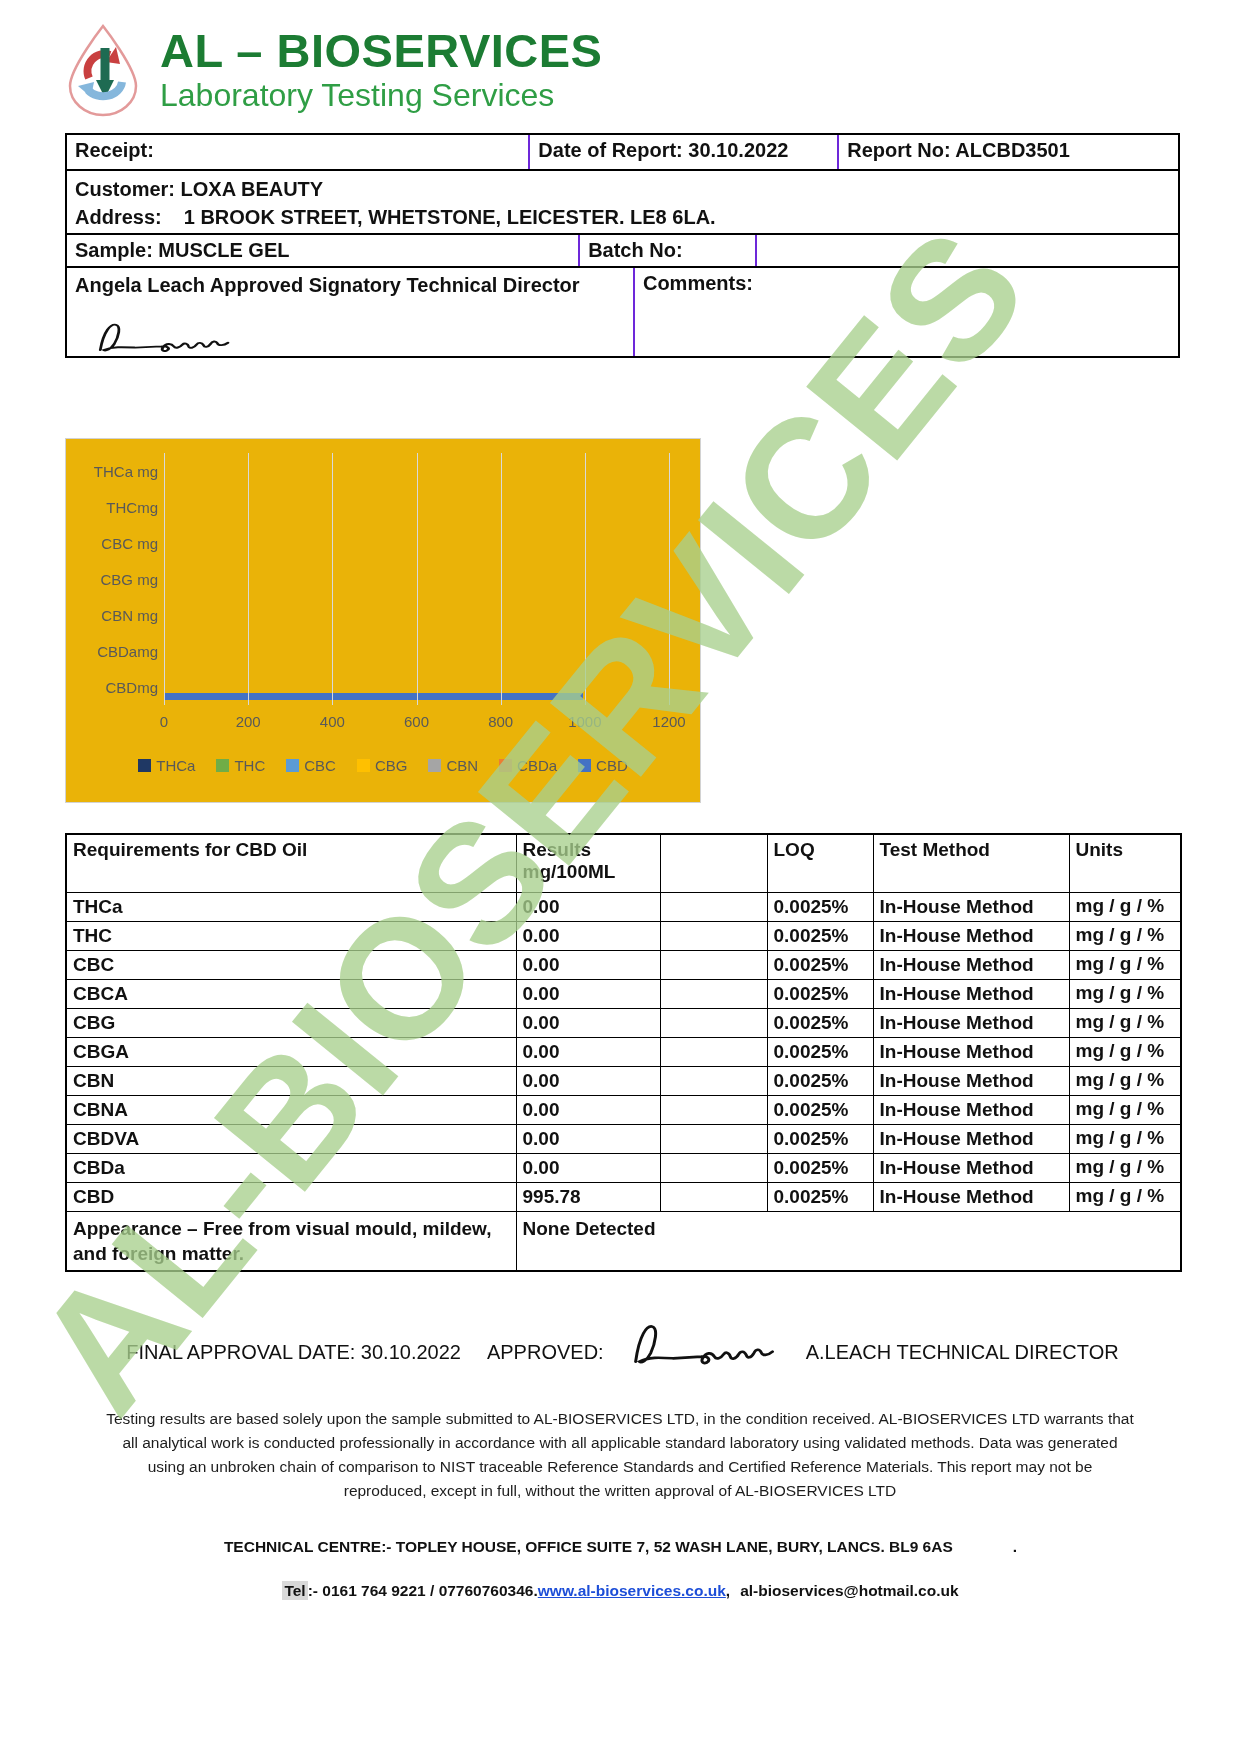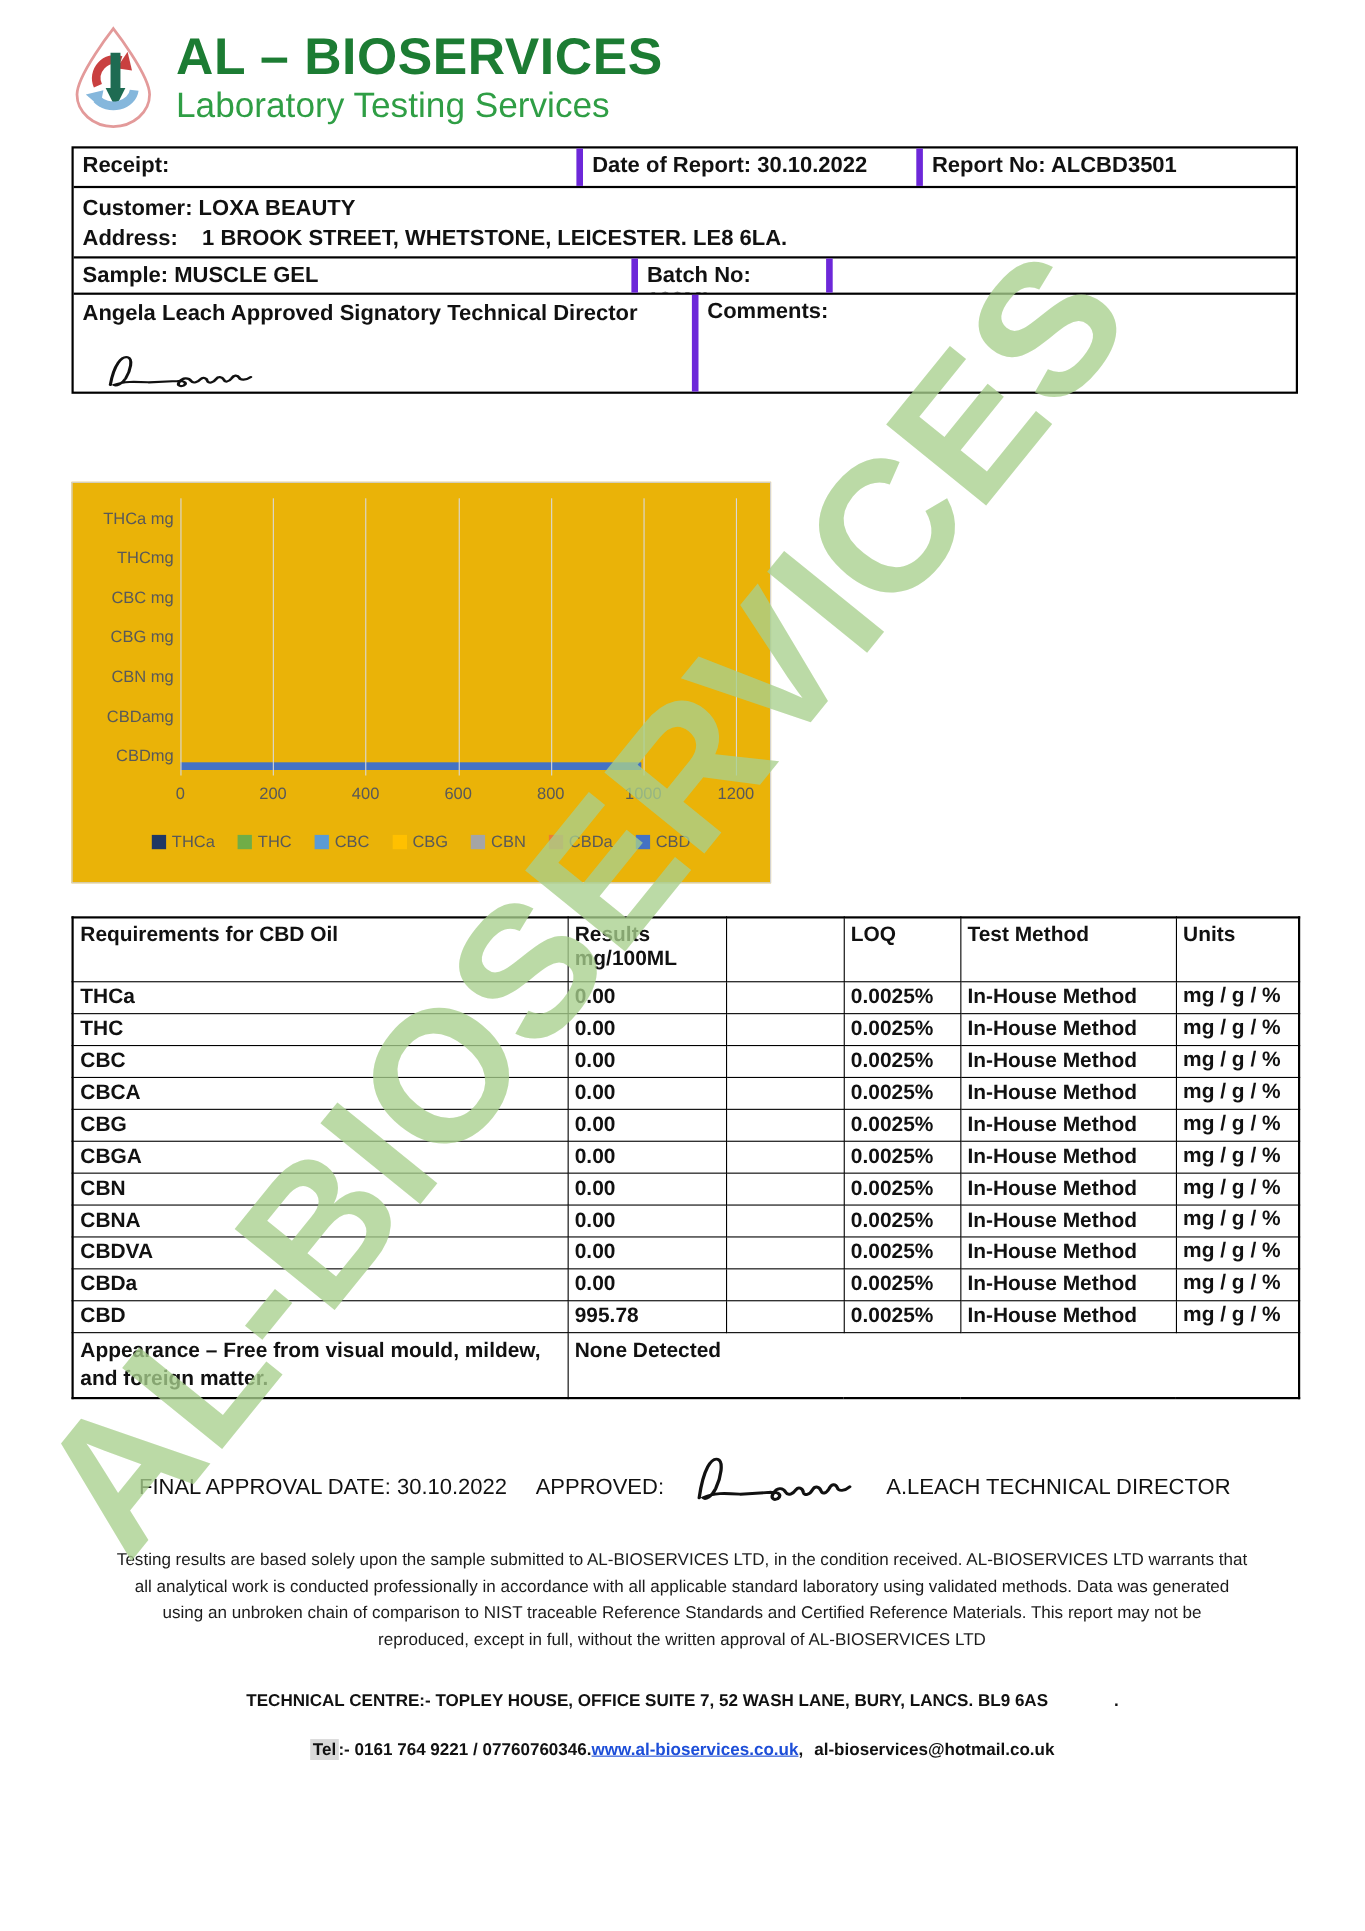--- a/index.html
+++ b/index.html
@@ -14,21 +14,21 @@
   .header { position:absolute; left:60px; top:22px; display:flex; align-items:center; }
   .logo { width:86px; height:96px; flex:0 0 auto; }
   .title-block { margin-left:14px; }
   .title { font-size:47px; font-weight:bold; letter-spacing:0.5px; line-height:1.05; }
   .subtitle { font-size:32px; font-weight:normal; margin-top:1px; }
 
   
   .info-table { position:absolute; left:65px; top:133px; width:1115px; border:2px solid #000; background:transparent; }
   .irow { display:flex; border-bottom:2px solid #000; }
   .irow:last-child { border-bottom:none; }
-  .icell { padding:4px 8px 2px 8px; font-weight:bold; font-size:20px; border-right:6px solid #6d28d9; overflow:hidden; }
+  .icell { padding:4px 8px 2px 8px; font-weight:bold; font-size:20px; border-right:2px solid #6d28d9; overflow:hidden; }
   .icell:last-child { border-right:none; }
   .irow1 { height:36px; }
   .irow1 .c1 { width:465px; } .irow1 .c2 { width:310px; } .irow1 .c3 { width:340px; }
   .irow2 { height:64px; display:block; padding:4px 8px; font-weight:bold; font-size:20px; }
   .irow2 .line { line-height:28px; }
   .addr-val { margin-left:22px; }
   .irow3 { height:33px; }
   .irow3 .c1 { width:515px; } .irow3 .c2 { width:177px; } .irow3 .c3 { width:423px; }
   .irow4 { height:88px; }
   .irow4 .c1 { width:570px; line-height:27px; position:relative; }

